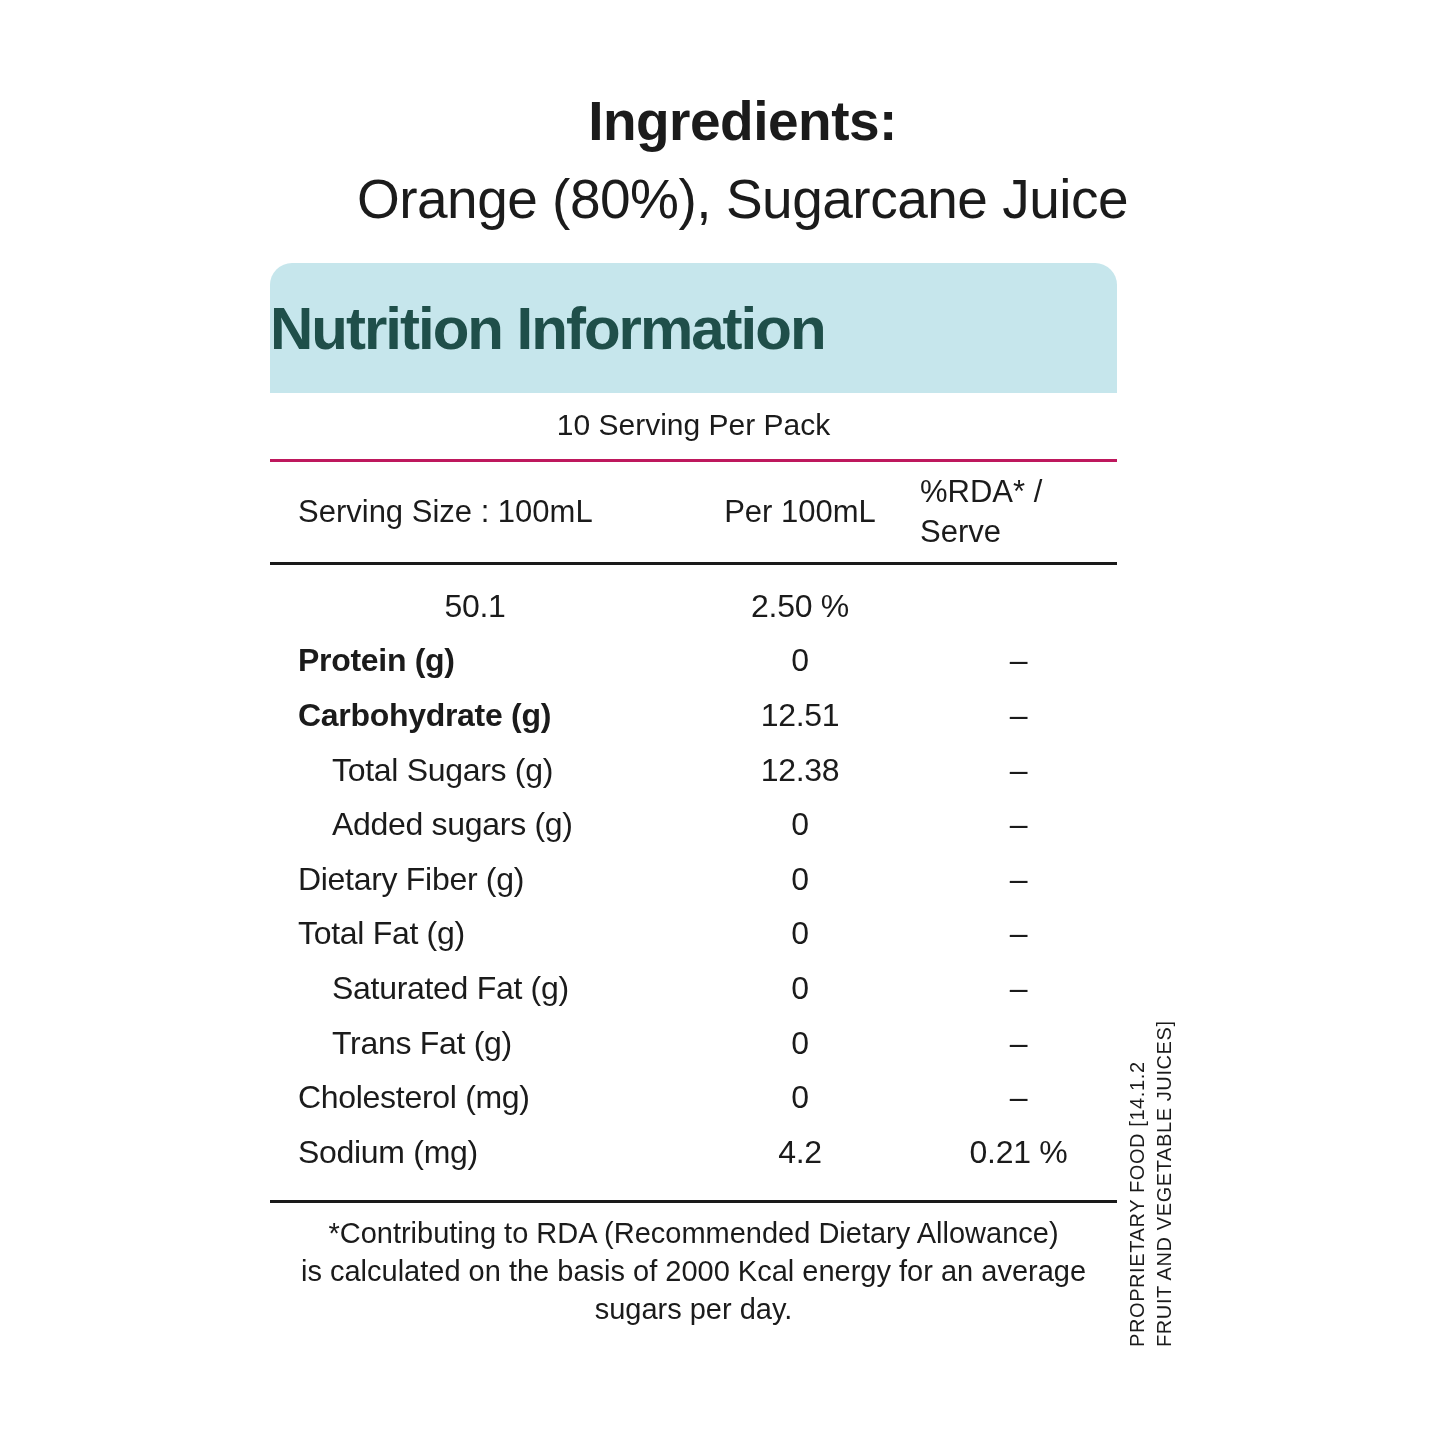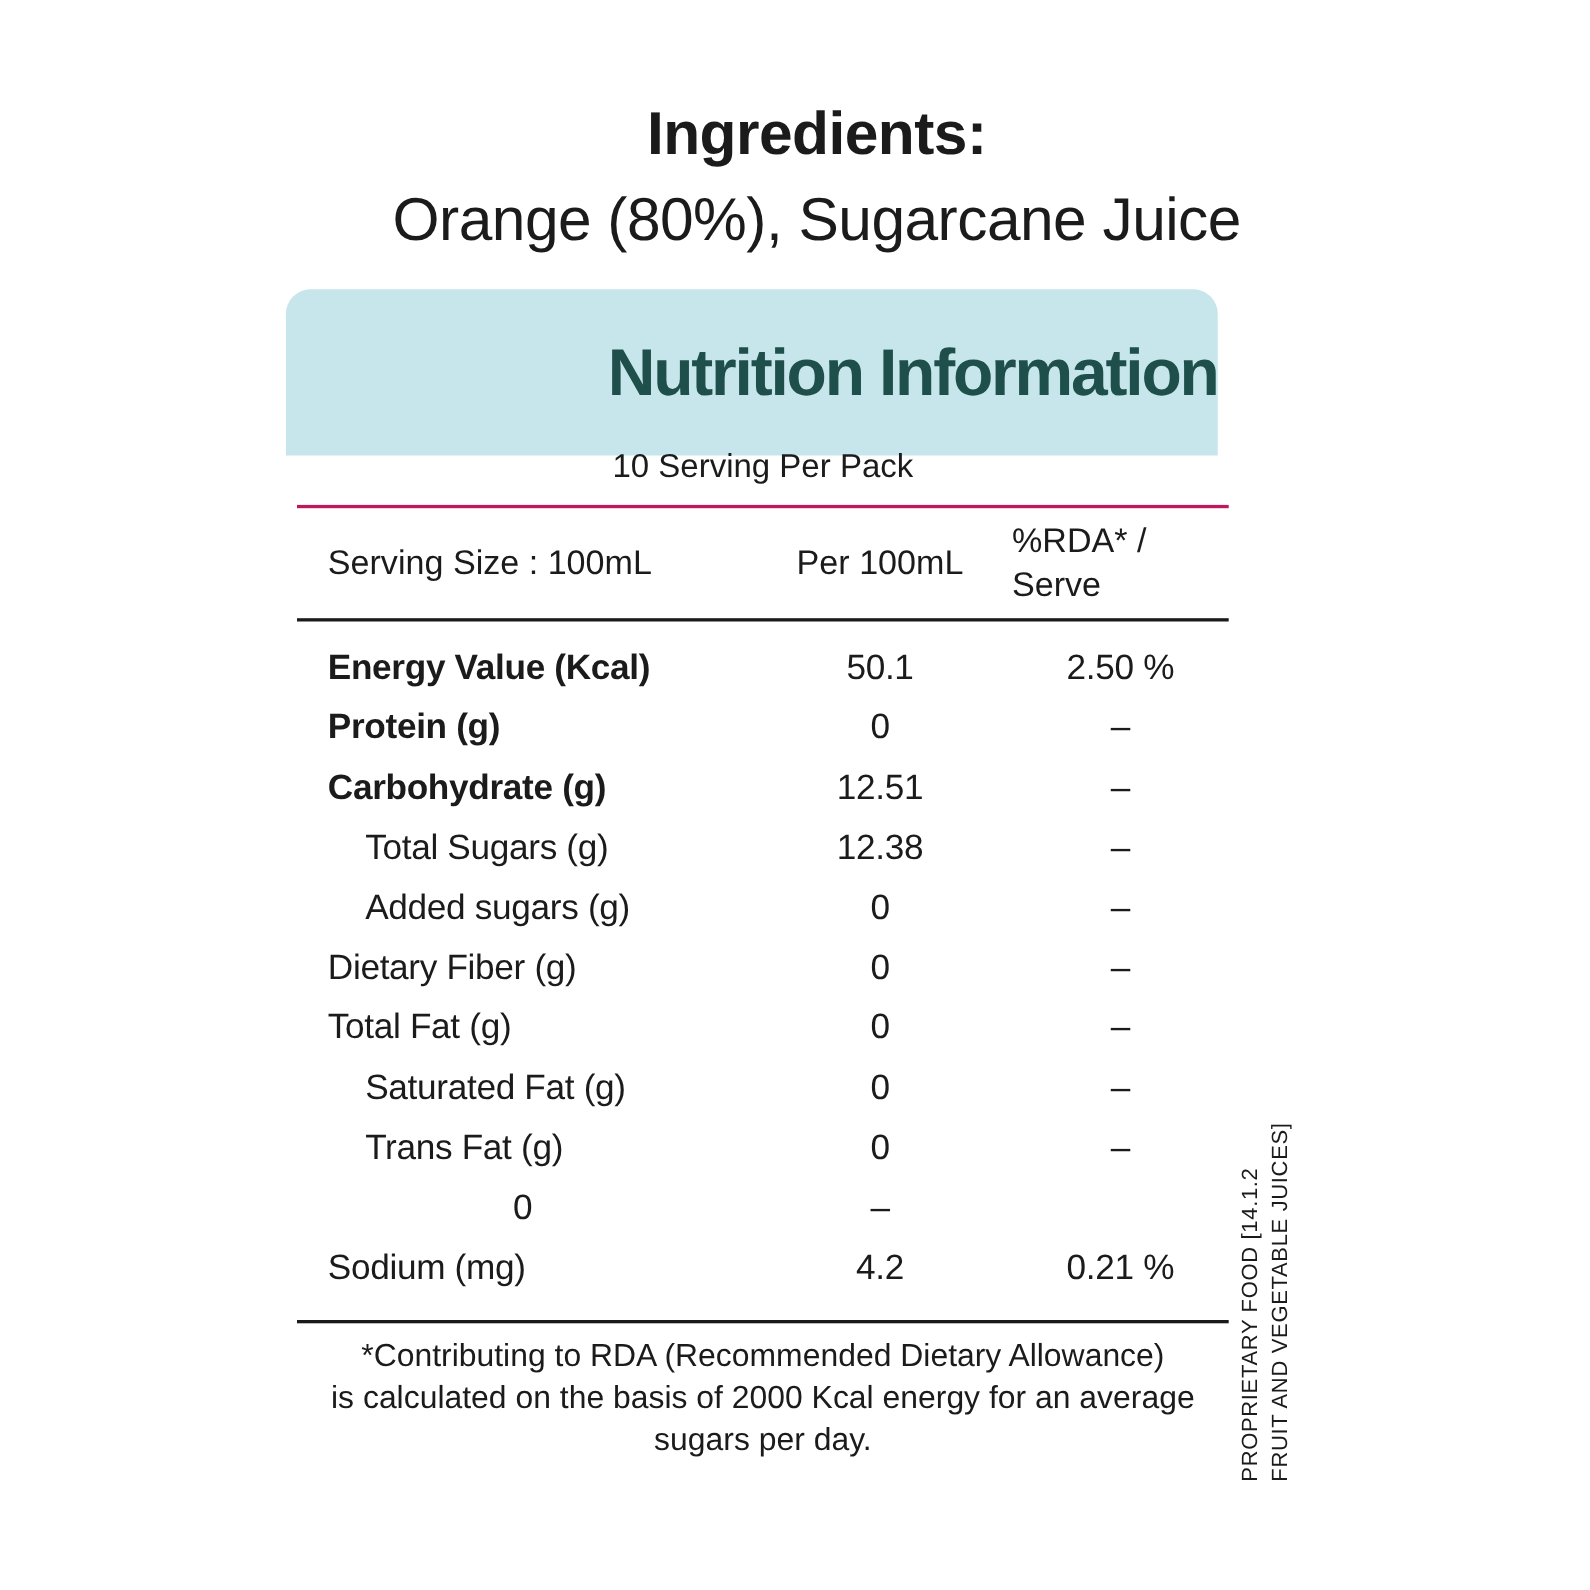--- a/index.html
+++ b/index.html
@@ -33,29 +33,29 @@
     font-weight: bold;
   }
   .ing-list {
     font-size: 55px;
     font-weight: normal;
   }
 
   
   .banner {
     position: absolute;
-    left: 260px;
+    left: 270px;
     top: 263px;
     width: 847px;
-    height: 151px;
+    height: 130px;
     background: #c6e6ec;
     border-radius: 22px 22px 0 0;
     display: flex;
     align-items: center;
-    justify-content: flex-end;
+    justify-content: flex-start;
   }
   .banner-title {
     font-size: 60px;
     font-weight: bold;
     color: #1f4f4a;
     letter-spacing: -2px;
   }
 
   
   .servings {
@@ -156,21 +156,20 @@
       <div class="c1">Serving Size : 100mL</div>
       <div class="c2">Per 100mL</div>
       <div class="c3">
         <div>%RDA* /</div>
         <div>Serve</div>
       </div>
     </div>
 
     <div class="tbody">
       <div class="trow b">
-        <div class="c1">Energy Value (Kcal)</div>
         <div class="c2">50.1</div>
         <div class="c3">2.50 %</div>
       </div>
       <div class="trow b">
         <div class="c1">Protein (g)</div>
         <div class="c2">0</div>
         <div class="c3">–</div>
       </div>
       <div class="trow b">
         <div class="c1">Carbohydrate (g)</div>
@@ -201,20 +200,21 @@
         <div class="c1">Saturated Fat (g)</div>
         <div class="c2">0</div>
         <div class="c3">–</div>
       </div>
       <div class="trow ind">
         <div class="c1">Trans Fat (g)</div>
         <div class="c2">0</div>
         <div class="c3">–</div>
       </div>
       <div class="trow">
+        <div class="c1">Cholesterol (mg)</div>
         <div class="c2">0</div>
         <div class="c3">–</div>
       </div>
       <div class="trow">
         <div class="c1">Sodium (mg)</div>
         <div class="c2">4.2</div>
         <div class="c3">0.21 %</div>
       </div>
     </div>
   </div>

